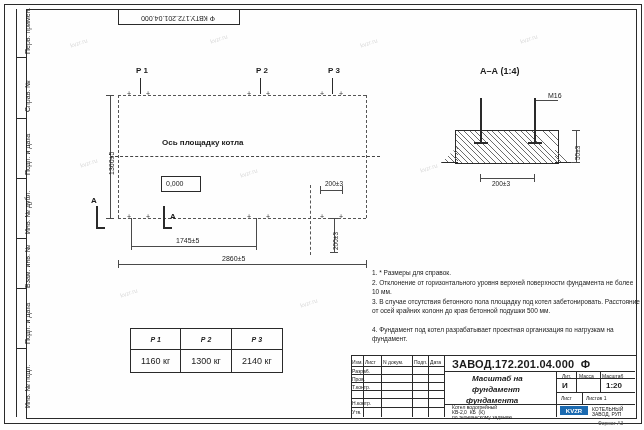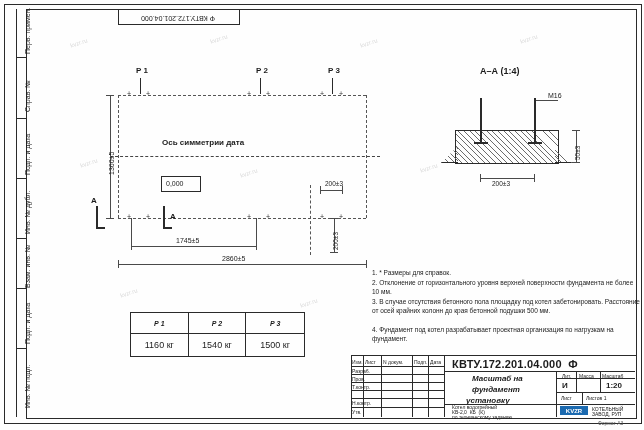--- a/index.html
+++ b/index.html
@@ -73,21 +73,21 @@
   <div class="plus" style="left:339px;top:213px;">+</div>
 
   <div class="ln vl" style="left:140px;top:78px;height:16px;"></div>
   <div class="txt b" style="left:136px;top:66px;font-size:8px;">Р 1</div>
   <div class="ln vl" style="left:260px;top:78px;height:16px;"></div>
   <div class="txt b" style="left:256px;top:66px;font-size:8px;">Р 2</div>
   <div class="ln vl" style="left:332px;top:78px;height:16px;"></div>
   <div class="txt b" style="left:328px;top:66px;font-size:8px;">Р 3</div>
 
   <div class="dash-h" style="left:110px;top:156px;width:270px;border-top:1px dashed #444;"></div>
-  <div class="txt b" style="left:160px;top:138px;font-size:8px;background:#fefefe;padding:0 2px;">Ось симметрии дата</div>
+  <div class="txt b" style="left:160px;top:138px;font-size:8px;background:#fefefe;padding:0 2px;">Ось площадку котла</div>
 
   <div class="box" style="left:161px;top:176px;width:38px;height:14px;"></div>
   <div class="txt" style="left:166px;top:180px;font-size:7px;">0,000</div>
 
   <div class="ln vl" style="left:96px;top:206px;height:22px;width:2px;"></div>
   <div class="txt b" style="left:91px;top:196px;font-size:8px;">А</div>
   <div class="ln vl" style="left:163px;top:206px;height:22px;width:2px;"></div>
   <div class="txt b" style="left:170px;top:212px;font-size:8px;">А</div>
   <div class="ln hl" style="left:96px;top:227px;width:9px;height:2px;"></div>
   <div class="ln hl" style="left:163px;top:227px;width:9px;height:2px;"></div>
@@ -137,31 +137,31 @@
   <div class="ln hl thin" style="left:480px;top:178px;width:54px;"></div>
   <div class="ln vl thin" style="left:480px;top:174px;height:8px;"></div>
   <div class="ln vl thin" style="left:534px;top:174px;height:8px;"></div>
   <div class="txt" style="left:492px;top:180px;font-size:6.5px;">200±3</div>
 
   <div class="ln vl thin" style="left:576px;top:130px;height:32px;"></div>
   <div class="ln hl thin" style="left:572px;top:130px;width:8px;"></div>
   <div class="ln hl thin" style="left:572px;top:162px;width:8px;"></div>
   <div class="txt vert" style="left:574px;top:160px;font-size:6.5px;">50±3</div>
 
-  <table class="tb" style="position:absolute;left:130px;top:312px;width:175px;">
+  <table class="tb" style="position:absolute;left:130px;top:328px;width:153px;">
     <tbody>
         <tr>
       <td style="height:20px;width:58px;font-style:italic;font-weight:bold;">Р 1</td>
       <td style="height:20px;width:58px;font-style:italic;font-weight:bold;">Р 2</td>
       <td style="height:20px;width:59px;font-style:italic;font-weight:bold;">Р 3</td>
     </tr>
     <tr>
       <td style="height:22px;font-size:9px;">1160 кг</td>
-      <td style="height:22px;font-size:9px;">1540 кг</td>
-      <td style="height:22px;font-size:9px;">1500 кг</td>
+      <td style="height:22px;font-size:9px;">1300 кг</td>
+      <td style="height:22px;font-size:9px;">2140 кг</td>
     </tr>
   </tbody>
     </table>
 
   <div class="note" style="left:372px;top:268px;">1. * Размеры для справок.</div>
   <div class="note" style="left:372px;top:278px;">2. Отклонение от горизонтального уровня верхней поверхности фундамента не более 10 мм.</div>
   <div class="note" style="left:372px;top:297px;">3. В случае отсутствия бетонного пола площадку под котел забетонировать. Расстояние от осей крайних колонн до края бетонной подушки 500 мм.</div>
   <div class="note" style="left:372px;top:325px;">4. Фундамент под котел разрабатывает проектная организация по нагрузкам на фундамент.</div>
 
   <div class="box" style="left:351px;top:355px;width:284px;height:62px;background:#fff;"></div>
@@ -184,26 +184,26 @@
   <div class="txt tiny" style="left:414px;top:359px;">Подп.</div>
   <div class="txt tiny" style="left:430px;top:359px;">Дата</div>
 
   <div class="txt tiny" style="left:352px;top:368px;">Разраб.</div>
   <div class="txt tiny" style="left:352px;top:376px;">Пров.</div>
   <div class="txt tiny" style="left:352px;top:384px;">Т.контр.</div>
   <div class="txt tiny" style="left:352px;top:400px;">Н.контр.</div>
   <div class="txt tiny" style="left:352px;top:409px;">Утв.</div>
 
   <div class="ln hl" style="left:444px;top:371px;width:191px;"></div>
-  <div class="txt b" style="left:452px;top:358px;font-size:11px;letter-spacing:0.2px;">КВТУ.172.201.04.000  Ф</div>
+  <div class="txt b" style="left:452px;top:358px;font-size:11px;letter-spacing:0.2px;">ЗАВОД.172.201.04.000  Ф</div>
 
   <div class="ln vl" style="left:556px;top:371px;height:46px;"></div>
   <div class="txt b" style="left:472px;top:374px;font-size:8px;font-style:italic;">Масштаб на</div>
   <div class="txt b" style="left:472px;top:385px;font-size:8px;font-style:italic;">фундамент</div>
-  <div class="txt b" style="left:466px;top:396px;font-size:8px;font-style:italic;">установку</div>
+  <div class="txt b" style="left:466px;top:396px;font-size:8px;font-style:italic;">фундамента</div>
 
   <div class="ln hl" style="left:444px;top:404px;width:112px;"></div>
   <div class="txt tiny" style="left:452px;top:404px;">Котел водогрейный</div>
   <div class="txt tiny" style="left:452px;top:409px;">КВ-2,0  КБ  (К)</div>
   <div class="txt tiny" style="left:452px;top:414px;">по техническому заданию</div>
 
   <div class="ln hl" style="left:556px;top:378px;width:79px;"></div>
   <div class="ln hl" style="left:556px;top:392px;width:79px;"></div>
   <div class="ln vl" style="left:576px;top:371px;height:21px;"></div>
   <div class="ln vl" style="left:600px;top:371px;height:21px;"></div>

